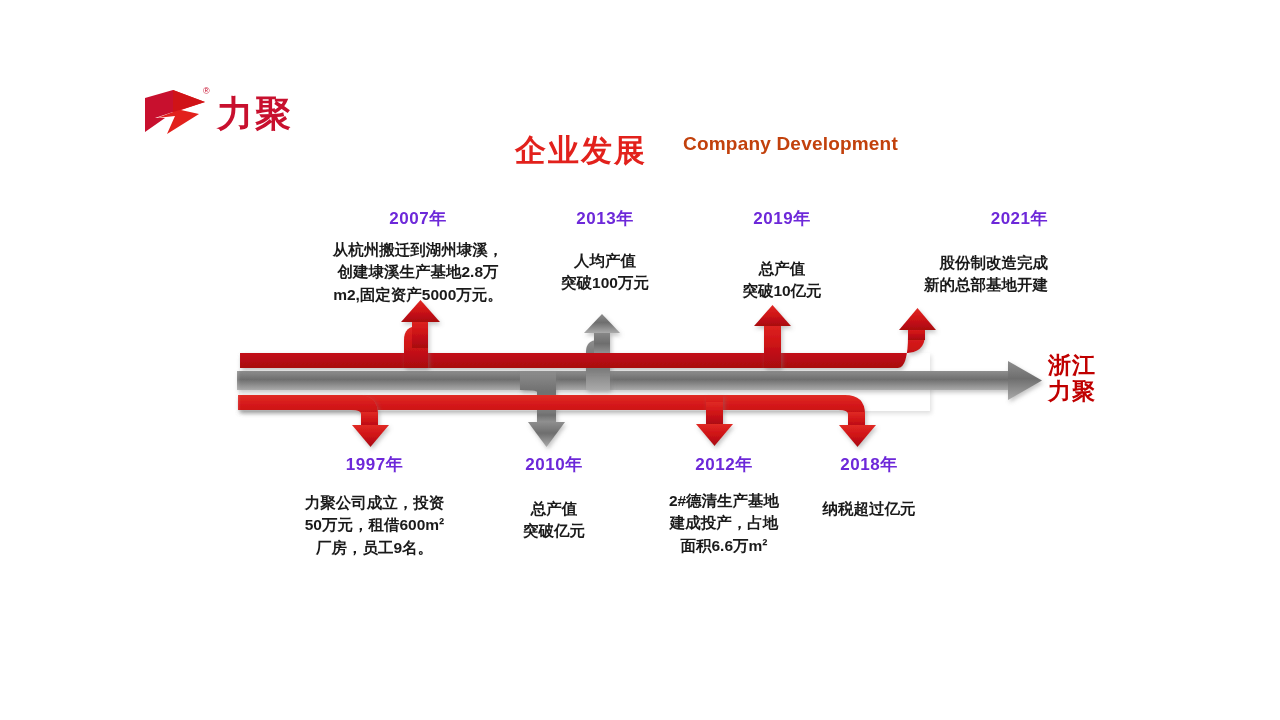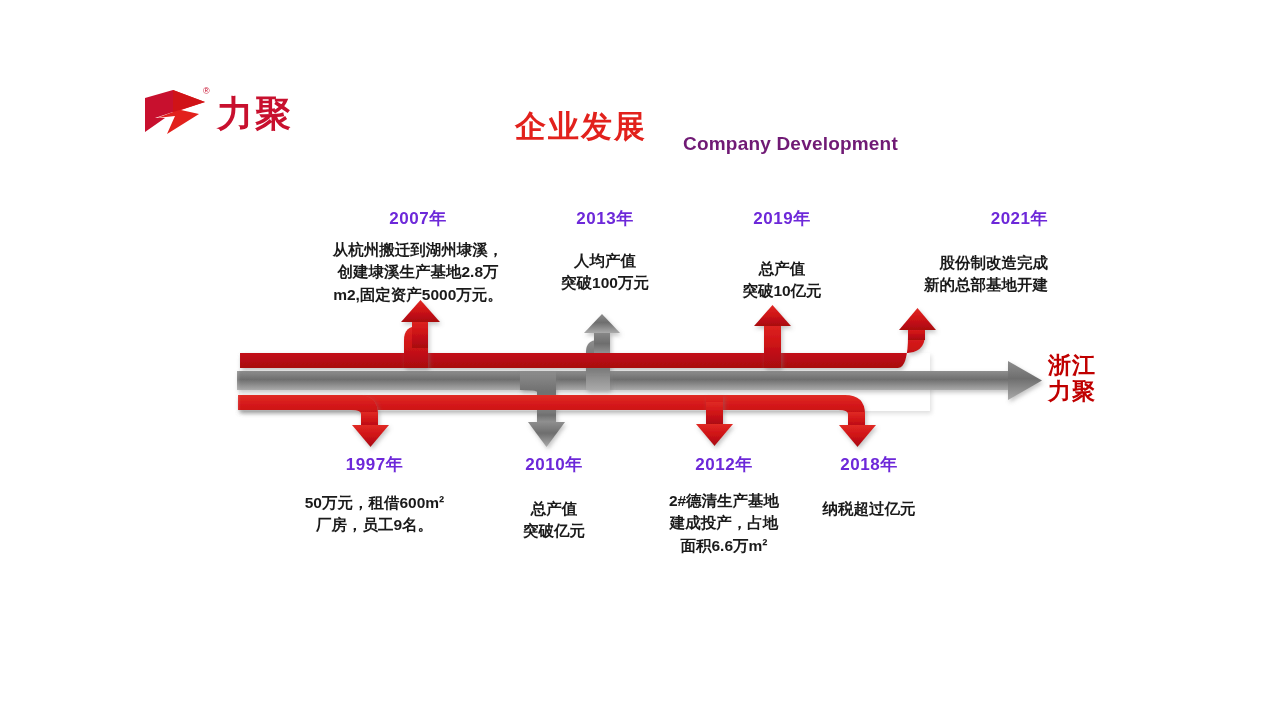--- a/index.html
+++ b/index.html
@@ -56,34 +56,34 @@
     color: #c8102e;
     letter-spacing: 2px;
     line-height: 44px;
     white-space: nowrap;
   }
 
   
   #title-cn {
     position: absolute;
     left: 515px;
-    top: 106px;
+    top: 130px;
     font-size: 31px;
     font-weight: bold;
     color: #e2211c;
     letter-spacing: 2px;
     white-space: nowrap;
   }
   #title-en {
     position: absolute;
     left: 683px;
     top: 133px;
     font-size: 19px;
     font-weight: bold;
-    color: #701a75;
+    color: #c2410c;
     letter-spacing: 0.2px;
     white-space: nowrap;
   }
 
   
   #timeline-svg {
     position: absolute;
     left: 0;
     top: 0;
     width: 1280px;
@@ -308,20 +308,21 @@
     <div class="ms-year">2021年</div>
     <div class="ms-desc">
       <div>股份制改造完成</div>
       <div>新的总部基地开建</div>
     </div>
   </div>
 
   <div class="milestone" id="ms-1997">
     <div class="ms-year">1997年</div>
     <div class="ms-desc">
+      <div>力聚公司成立，投资</div>
       <div>50万元，租借600m²</div>
       <div>厂房，员工9名。</div>
     </div>
   </div>
 
   <div class="milestone" id="ms-2010">
     <div class="ms-year">2010年</div>
     <div class="ms-desc">
       <div>总产值</div>
       <div>突破亿元</div>

